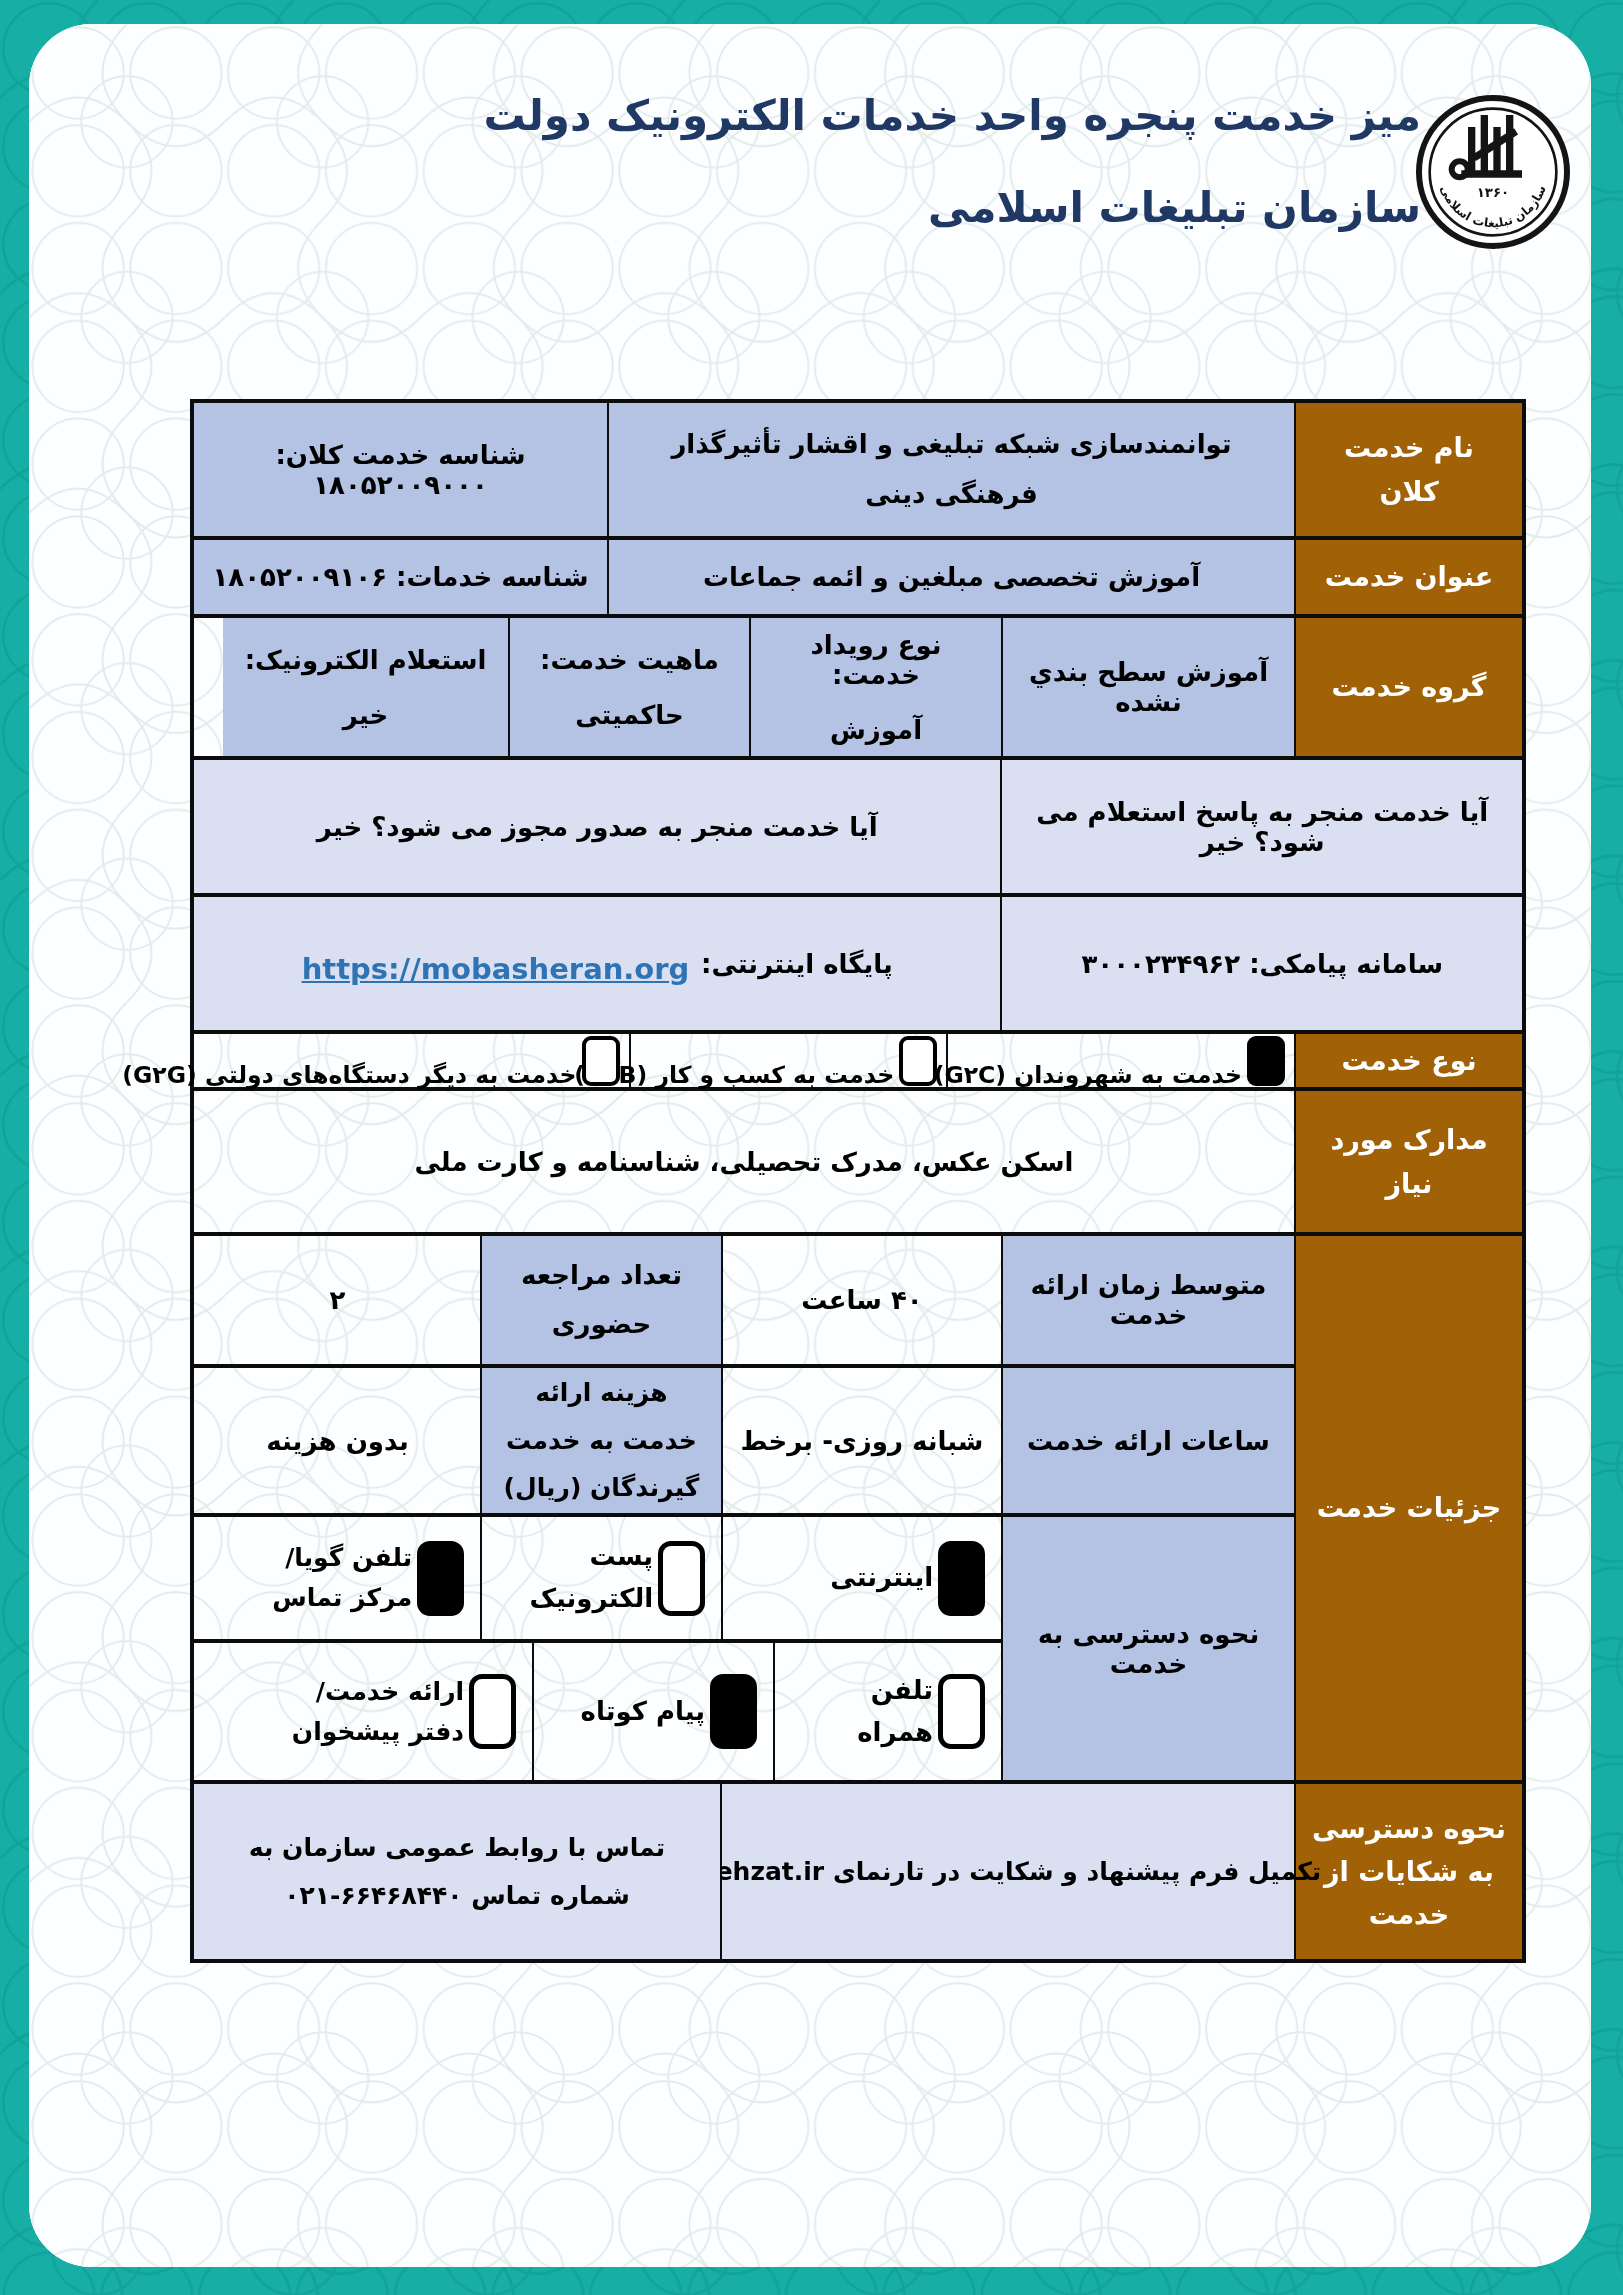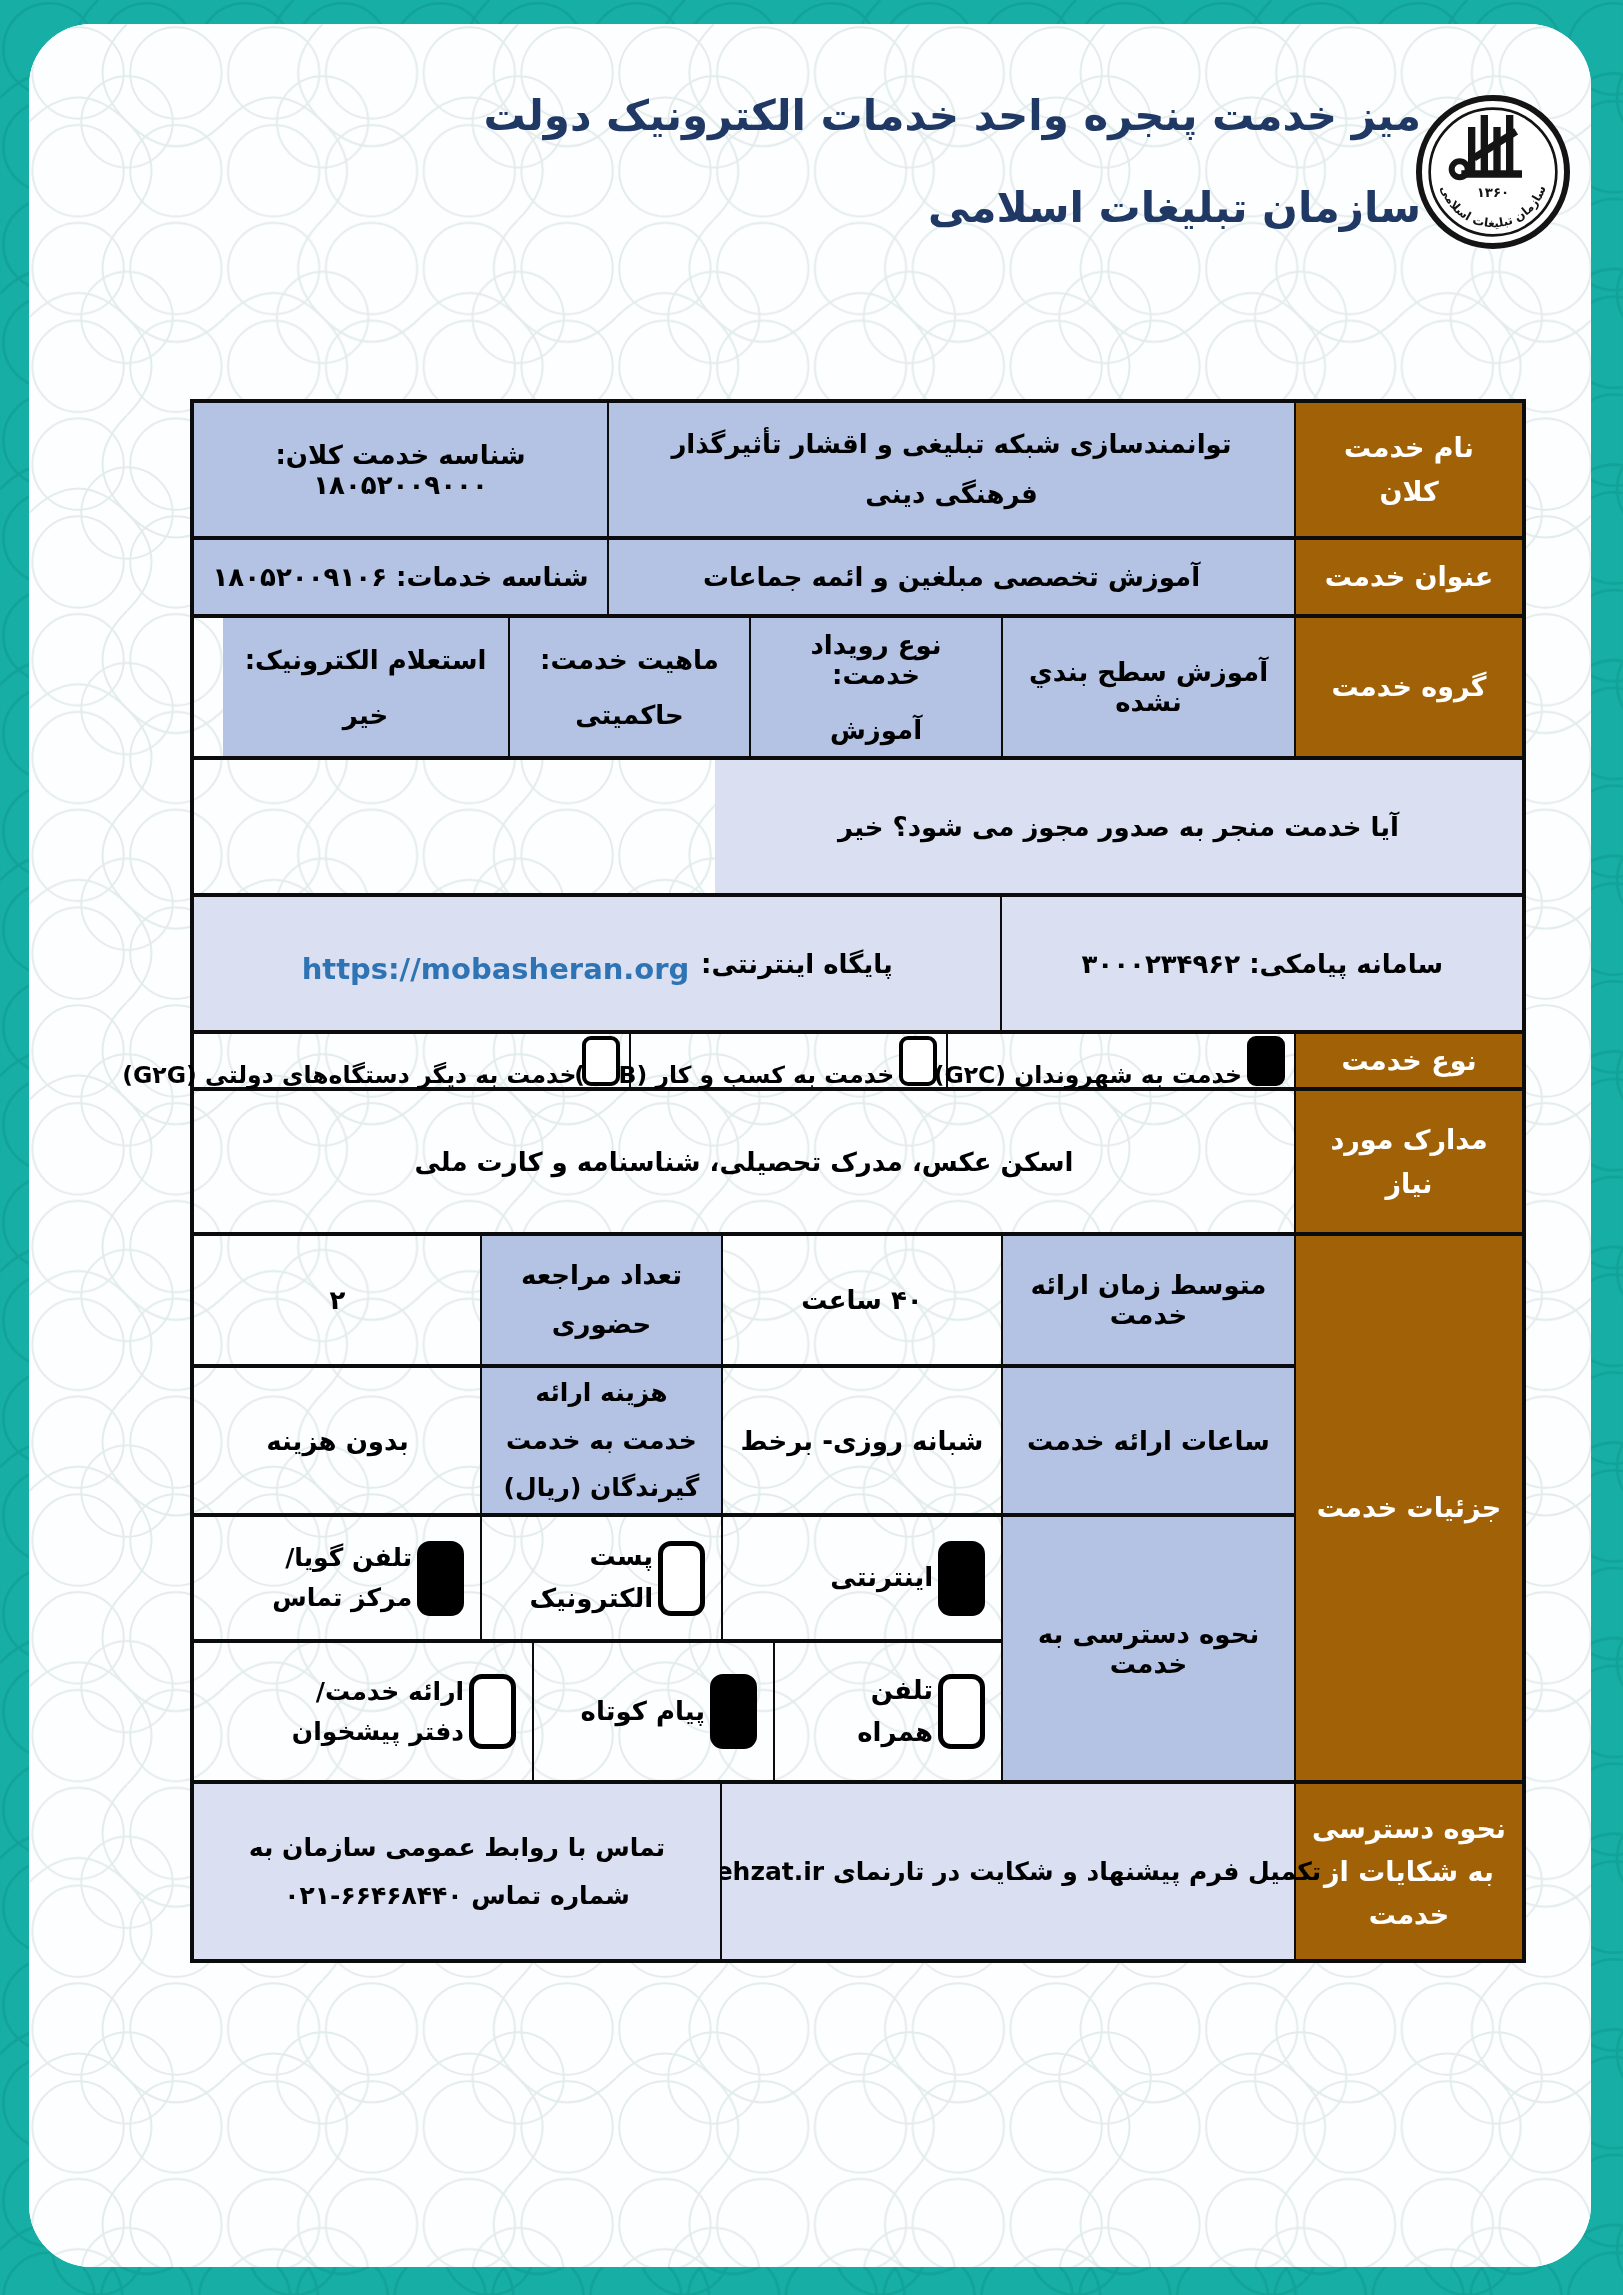--- a/index.html
+++ b/index.html
@@ -45,21 +45,21 @@
   .stack{display:flex;flex-direction:column;gap:25px;}
   .wrap19{line-height:1.9;}
   .opt{justify-content:flex-start;gap:5.2px;padding-right:15.7px;text-align:right;}
   .cb{flex:0 0 auto;width:37px;height:65px;border:5.9px solid #000;border-radius:13px;background:#fff;}
   .cb.sm{width:30px;height:42px;border-width:4.6px;border-radius:9px;}
   .cb.checked{background:#000;}
   .opt-label{line-height:1.6;}
   .nowrap{white-space:nowrap;}
   .fs36{font-size:23.5px;margin-top:30px;}
   .fs38{font-size:25px;}
-  .link{color:#2E74B5;font-size:29px;cursor:pointer;margin-top:10px;}
+  .link{color:#2E74B5;text-decoration:underline;font-size:29px;cursor:pointer;margin-top:10px;}
   .dleft{display:flex;flex-direction:column;}
   .acc-left{display:flex;flex-direction:column;}
 </style>
 </head>
 <body>
 
 <svg class="bg-svg" xmlns="http://www.w3.org/2000/svg" viewBox="0 0 2489 3520" width="1623" height="2295">
   <defs>
     <pattern id="patT" width="300" height="300" patternUnits="userSpaceOnUse">
       <g fill="none" stroke="#0d9a91" stroke-width="4" opacity="0.6">
@@ -154,20 +154,21 @@
       </div>
       <div class="c med" style="width:285px">
         <div class="stack">
           <span>استعلام الکترونیک:</span>
           <span>خیر</span>
         </div>
       </div>
     </div>
 
     <div class="r" style="height:137px">
+      <div class="c lt" style="width:522px">آیا خدمت منجر به پاسخ استعلام می شود؟ خیر</div>
       <div class="c lt" style="width:807px">آیا خدمت منجر به صدور مجوز می شود؟ خیر</div>
     </div>
 
     <div class="r" style="height:137px">
       <div class="c lt" style="width:522px">سامانه پیامکی: ۳۰۰۰۲۳۴۹۶۲</div>
       <div class="c lt" style="width:807px;gap:11.7px">
         <span>پایگاه اینترنتی:</span>
         <a class="link">https://mobasheran.org</a>
       </div>
     </div>

